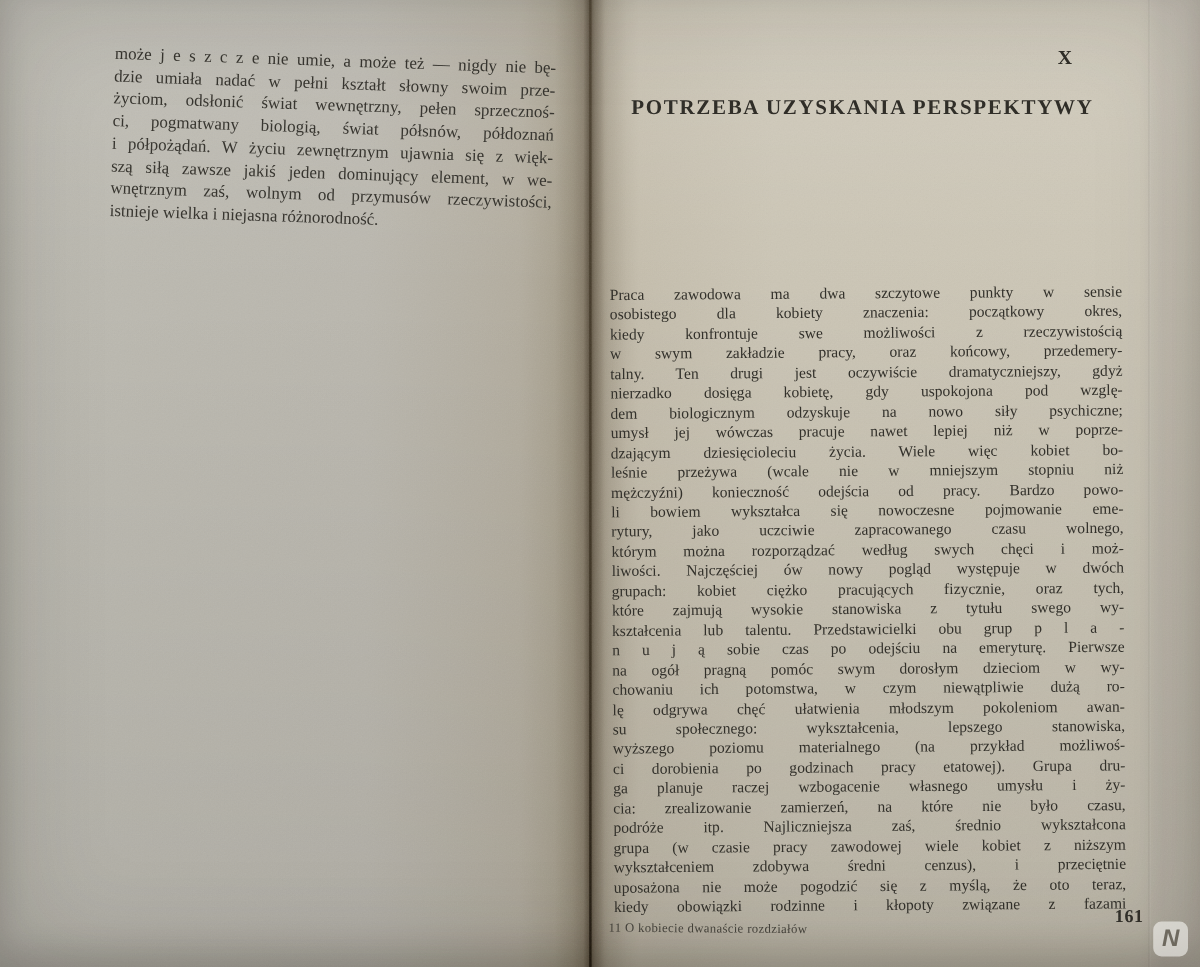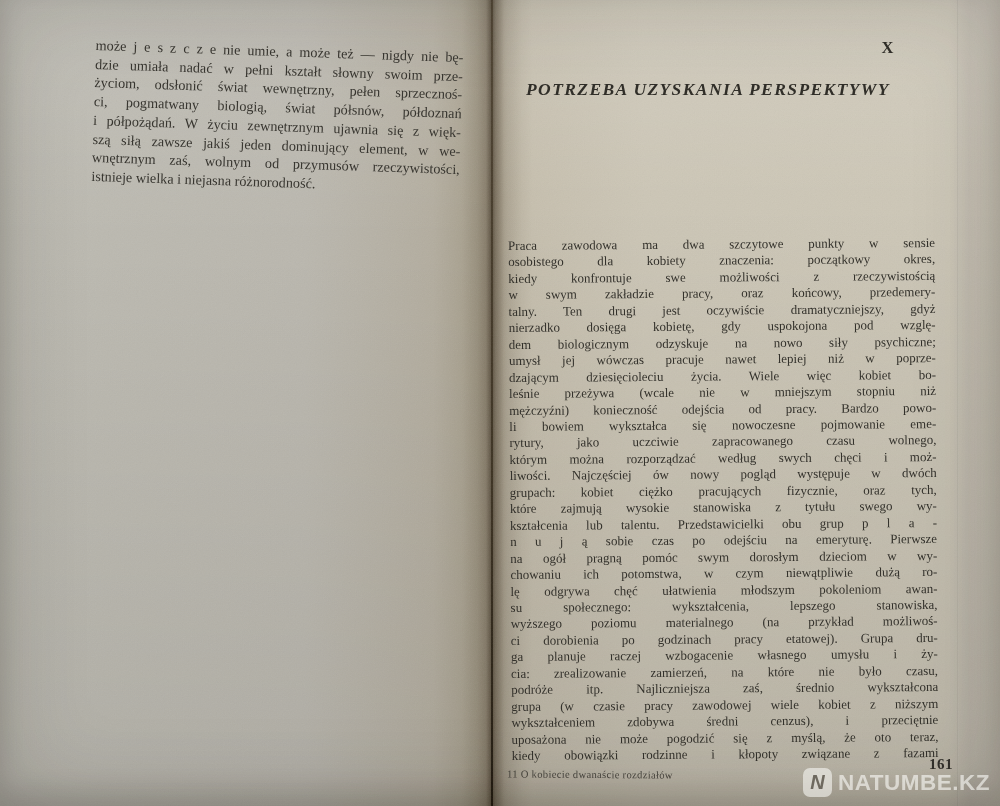--- a/index.html
+++ b/index.html
@@ -80,21 +80,20 @@
   }
   #chapter-number {
     position: absolute; left: 858px; top: 38px; width: 60px;
     font-size: 16.5px; font-weight: bold; text-align: center; letter-spacing: 1px;
     color: #2b2923;
   }
   #chapter-title {
     position: absolute; left: 526px; top: 79px; width: 384px;
     font-size: 17.5px; font-weight: bold; letter-spacing: 1.4px; white-space: nowrap;
     color: #2b2923;
-    font-style: italic;
   }
   #page-number {
     position: absolute; left: 929px; top: 756px;
     font-size: 15px; font-weight: bold; letter-spacing: 0.5px;
     color: #2e2c26;
   }
   #printer-signature {
     position: absolute; left: 507px; top: 769px;
     font-size: 10.6px; letter-spacing: 0.3px; color: #44423a;
     transform: rotate(0.4deg);
@@ -189,16 +188,15 @@
           <feFuncA type="linear" slope="0.16" intercept="0"></feFuncA>
         </feComponentTransfer>
     </filter>
     <rect width="1000" height="806" filter="url(#noiseF)"></rect>
   </svg>
 
   <div id="vignette"></div>
 
   <div id="watermark">
     <span id="wm-logo">N</span>
-    <span id="wm-text">NATUMBE.KZ</span>
   </div>
 
 </div>
 
 </body></html>

